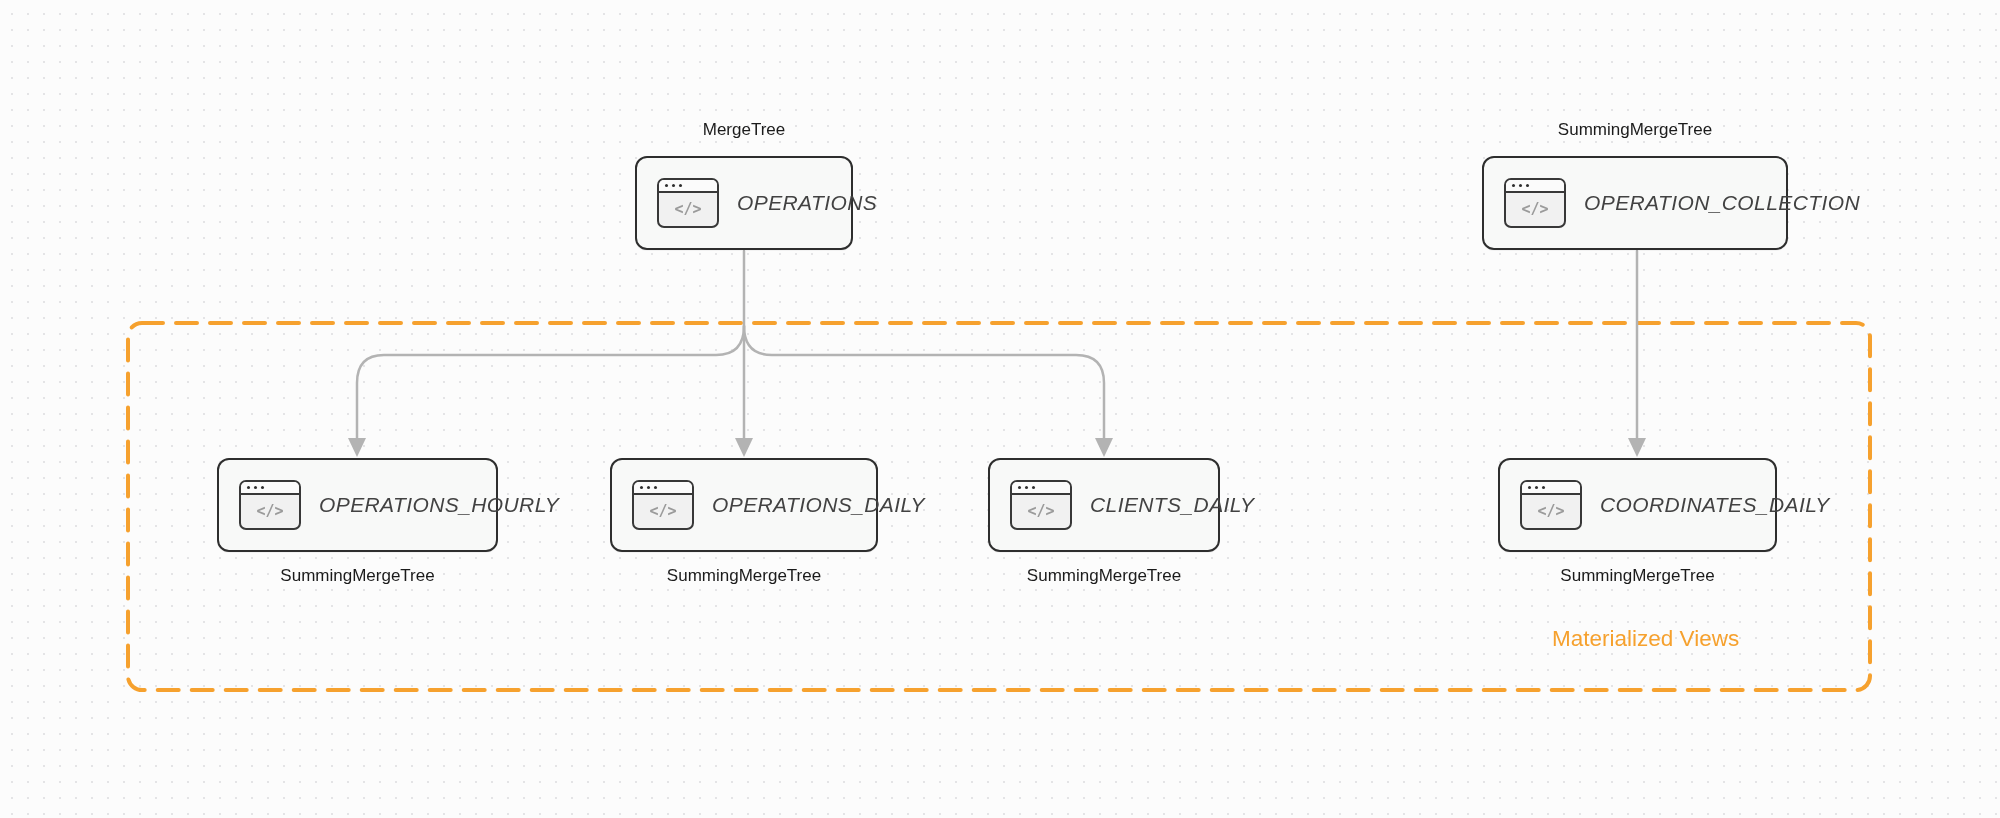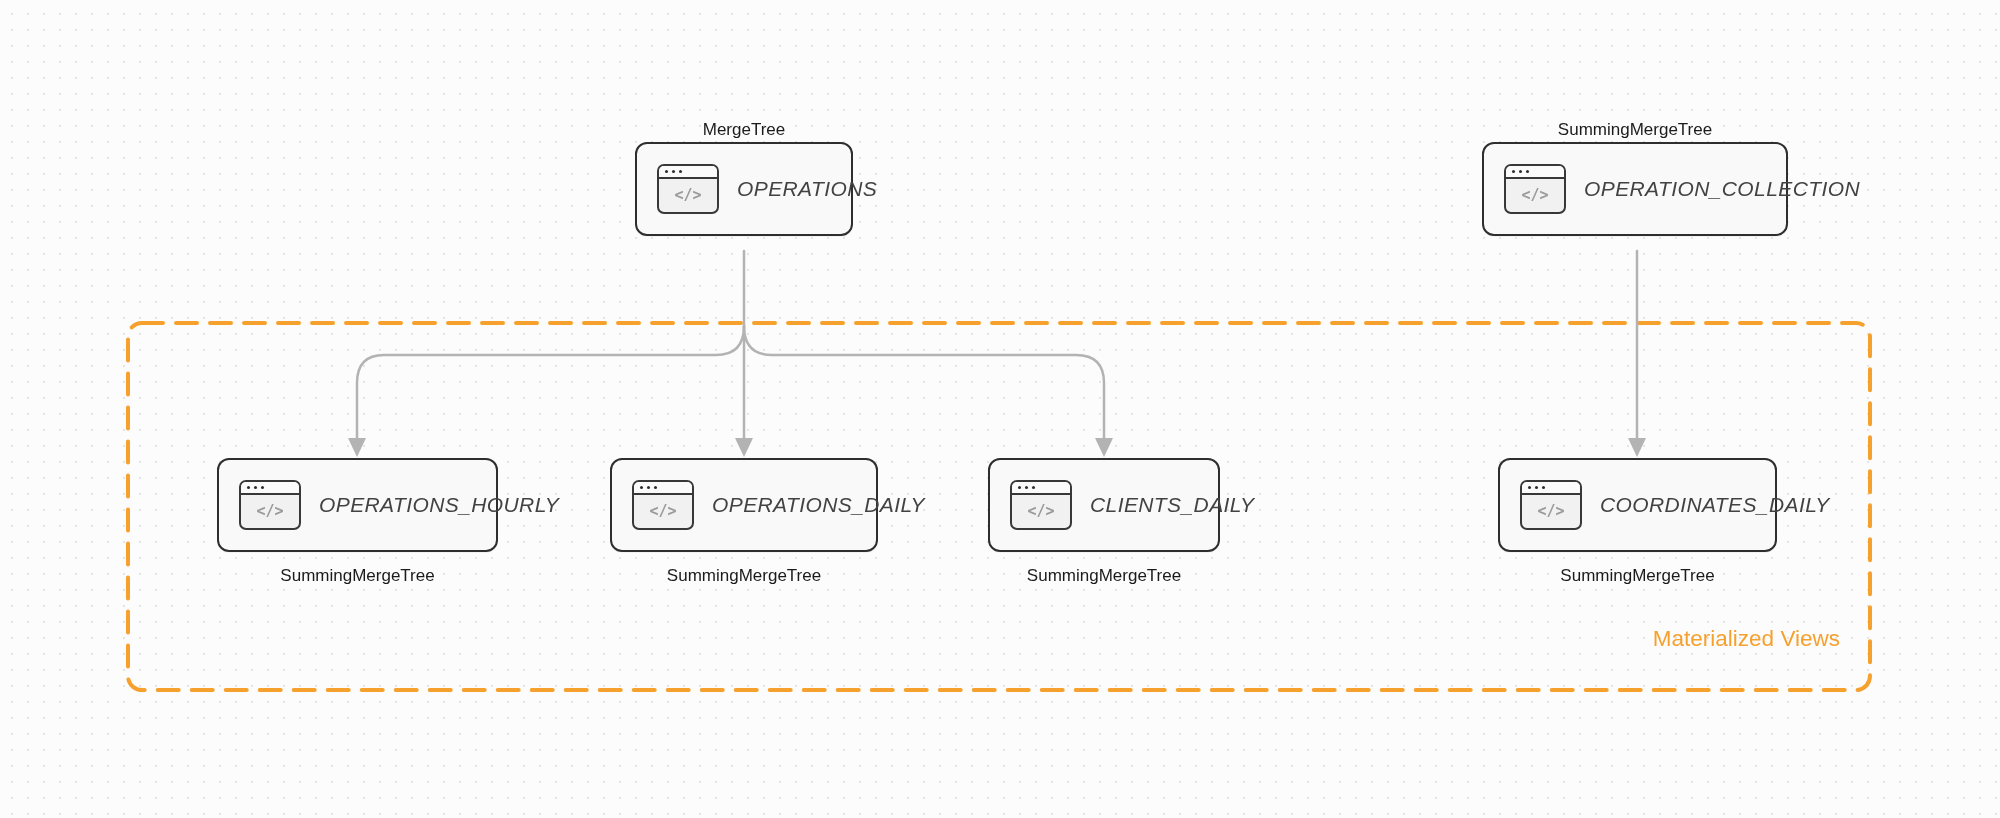--- a/index.html
+++ b/index.html
@@ -22,21 +22,21 @@
   }
   
   .node{
     position:absolute;
     display:flex;flex-direction:column;align-items:center;
   }
   .engine-label{
     font-size:17px;line-height:24px;color:#1b1b1b;
     white-space:nowrap;
   }
-  .node.top .engine-label{}
+  .node.top .engine-label{margin-bottom:14px;}
   .node.bottom .engine-label{margin-top:12px;}
   .node-box{
     box-sizing:border-box;
     width:100%;height:94px;
     background:#f8f9f8;
     border:2.5px solid #2e2e2e;
     border-radius:12px;
     display:flex;align-items:center;
     padding-left:20px;
     gap:18px;
@@ -78,21 +78,21 @@
   .code-window .glyph{
     font-family:"DejaVu Sans Mono", monospace;
     font-size:15px;font-weight:bold;
     color:#9a9a9a;
     letter-spacing:0px;
   }
   
   .group-label{
     position:absolute;
     left:1552px;top:626px;width:288px;
-    text-align:right;
+    text-align:left;
     font-size:22.5px;font-weight:500;
     color:#f6a12e;
     white-space:nowrap;
   }
 </style>
 </head>
 <body>
 
 <div class="canvas">
 

